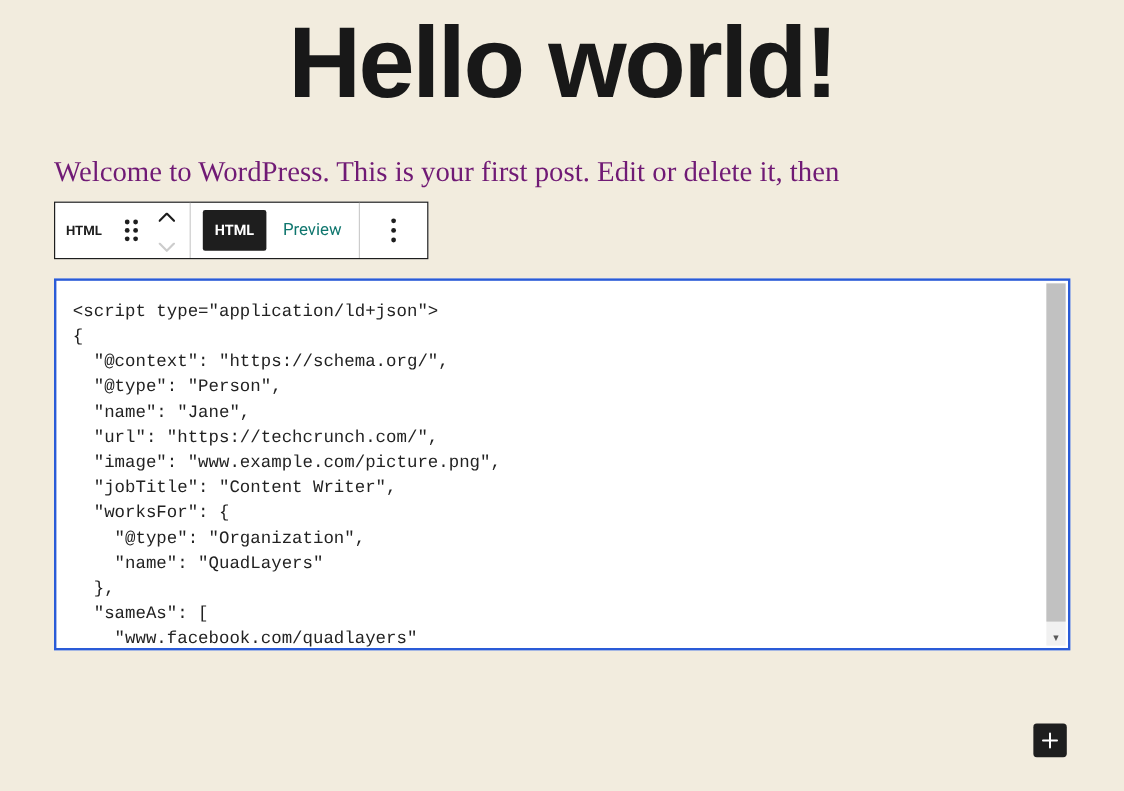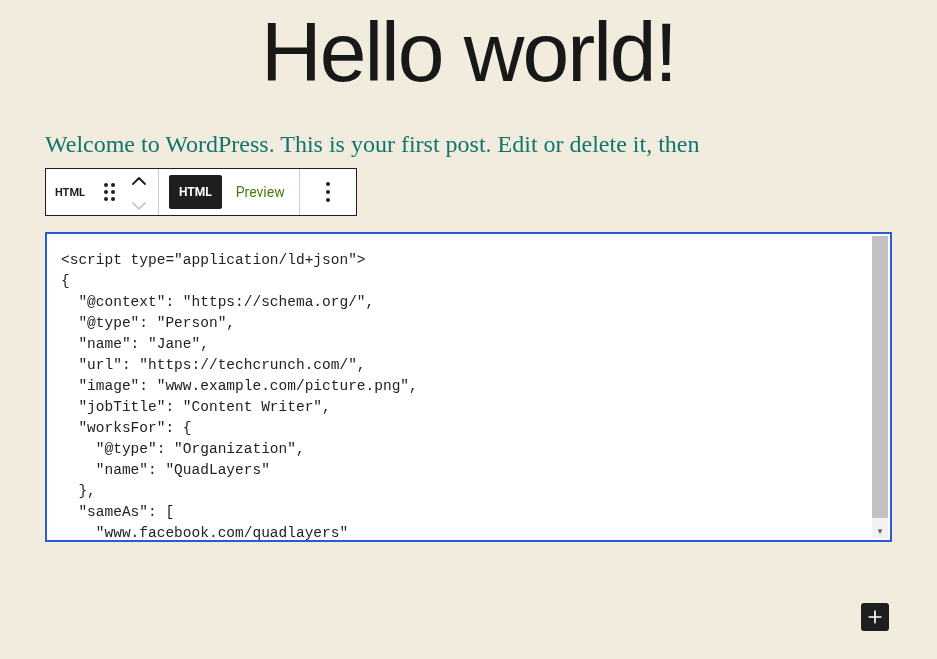--- a/index.html
+++ b/index.html
@@ -11,32 +11,32 @@
     background: #f2ecde;
     font-family: -apple-system, BlinkMacSystemFont, "Segoe UI", Roboto, Arial, sans-serif;
     width: 937px;
     height: 659px;
     padding: 0 45px;
     position: relative;
   }
   .page-title {
     font-family: -apple-system, BlinkMacSystemFont, "Segoe UI", Helvetica, Arial, sans-serif;
     font-size: 84px;
-    font-weight: 400;
+    font-weight: 700;
     color: #181818;
     text-align: center;
     letter-spacing: -2px;
     margin-top: 10px;
     margin-bottom: 35px;
     line-height: 1;
   }
   .intro-text {
     font-family: Georgia, "Times New Roman", serif;
     font-size: 24px;
-    color: #0f766e;
+    color: #701a75;
     margin-bottom: 8px;
     line-height: 1.3;
   }
   .toolbar {
     display: inline-flex;
     background: #fff;
     border: 1px solid #1e1e1e;
     height: 48px;
   }
   .toolbar-section {
@@ -100,21 +100,21 @@
     font-weight: 700;
     font-size: 12px;
     padding: 10px 10px;
     margin: 10px 0 10px 10px;
     border-radius: 2px;
     cursor: pointer;
     display: flex;
     align-items: center;
   }
   .tab-preview {
-    color: #4d7c0f;
+    color: #0f766e;
     font-size: 14px;
     padding: 10px 14px;
     cursor: pointer;
     display: flex;
     align-items: center;
   }
   .more-options {
     width: 56px;
     height: 56px;
     display: flex;

